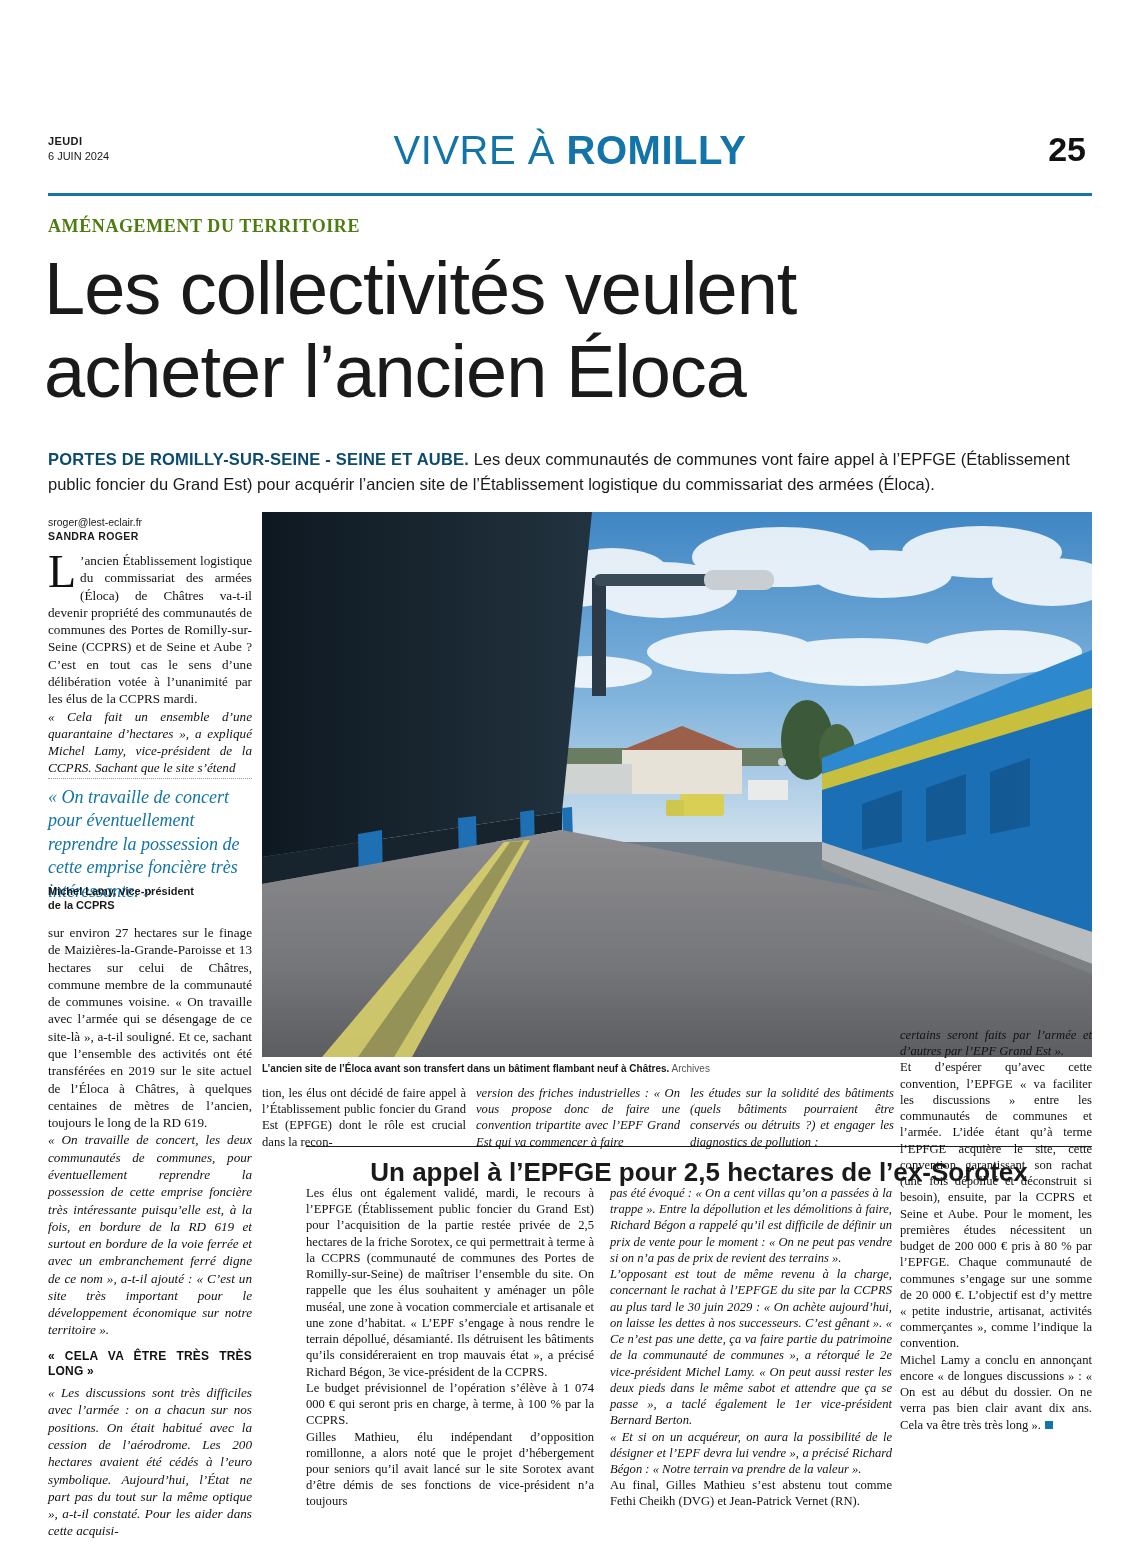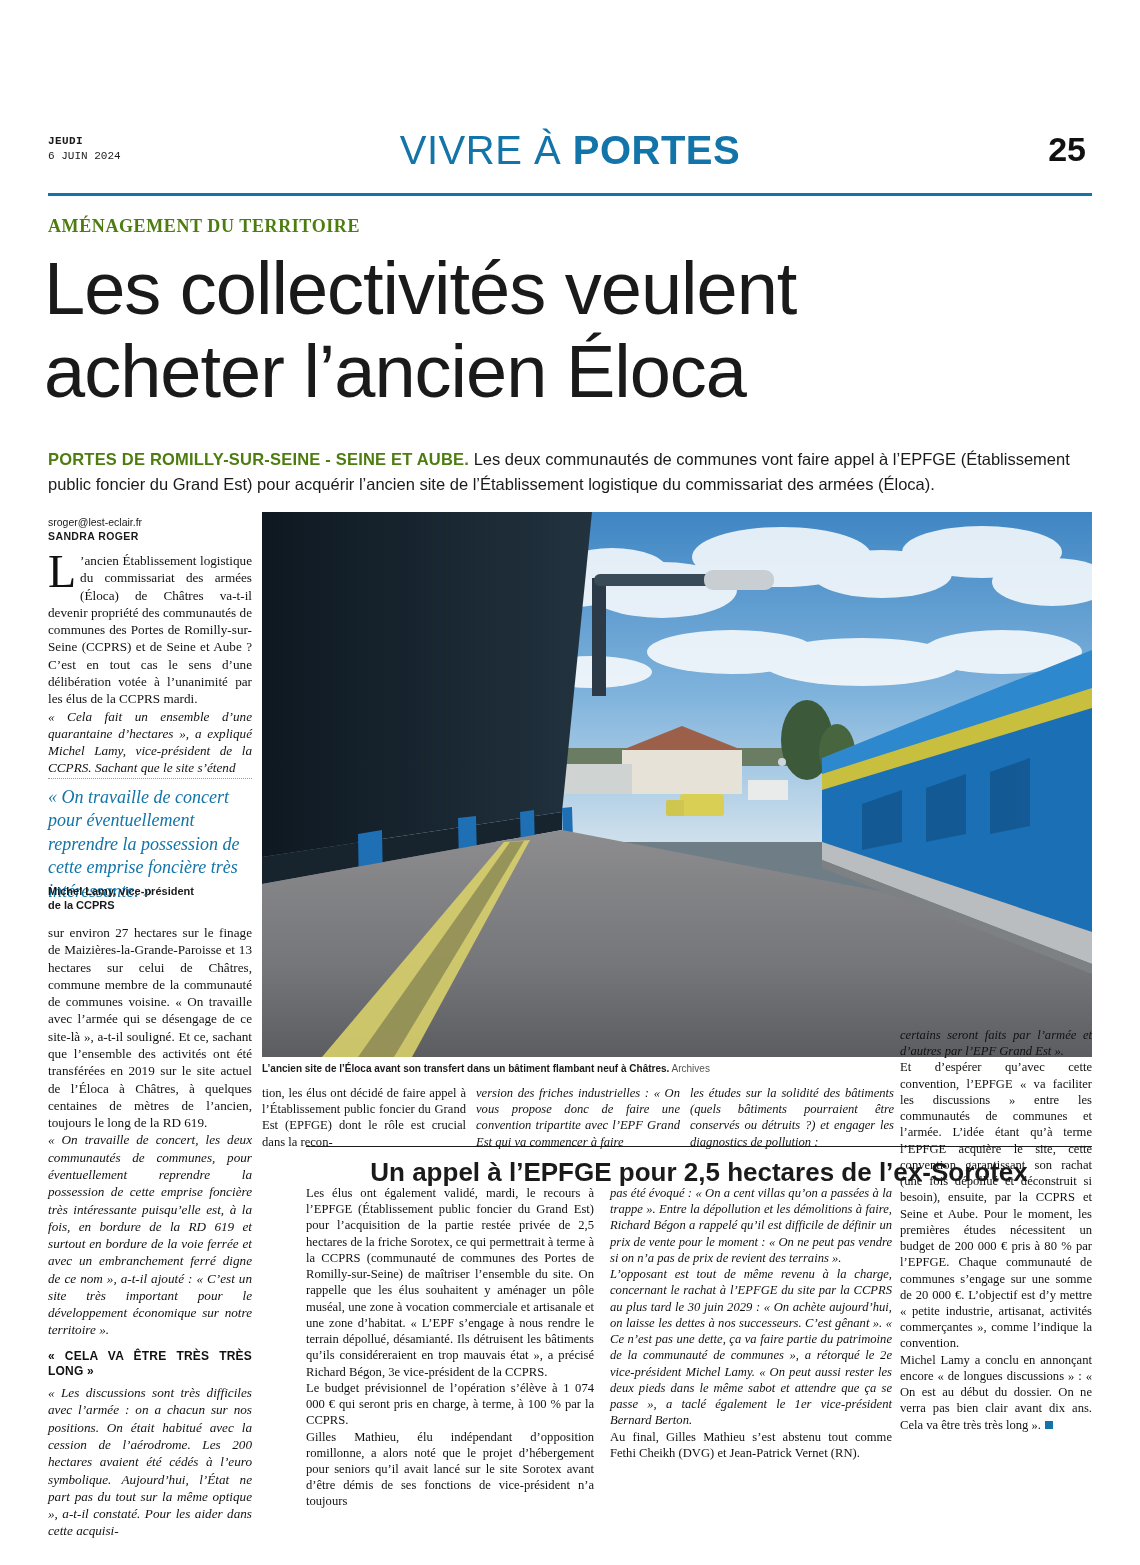--- a/index.html
+++ b/index.html
@@ -25,21 +25,21 @@
   .masthead {
     position: absolute;
     left: 48px;
     top: 132px;
     width: 1044px;
     height: 58px;
   }
   .date-block {
     position: absolute;
     left: 0; top: 2px;
-    font-family: Liberation Mono, monospace;
+    font-family: Liberation Sans, sans-serif;
     line-height: 1.35;
   }
   .date-day {
     font-size: 11px;
     font-weight: 700;
     letter-spacing: 0.4px;
     color: #1a1a1a;
   }
   .date-full {
     font-size: 11px;
@@ -101,21 +101,21 @@
     position: absolute;
     left: 48px;
     top: 447px;
     width: 1044px;
     font-family: "Liberation Sans", sans-serif;
     font-size: 16.5px;
     line-height: 1.52;
     color: #1a1a1a;
   }
   .standfirst b {
-    color: #4d7c0f;
+    color: #0c4a6e;
     font-weight: 700;
     letter-spacing: 0.2px;
   }
   .byline-mail {
     position: absolute;
     left: 48px;
     top: 516px;
     font-family: "Liberation Sans", sans-serif;
     font-size: 10.5px;
     color: #1a1a1a;
@@ -261,21 +261,21 @@
 <body>
 
 <div class="page">
 
   <div class="masthead">
     <div class="date-block">
       <div class="date-day">JEUDI</div>
       <div class="date-full">6 JUIN 2024</div>
     </div>
     <div class="section-title">
-      <span class="light">VIVRE À </span><span class="bold">PORTES</span>
+      <span class="light">VIVRE À </span><span class="bold">ROMILLY</span>
     </div>
     <div class="page-number">25</div>
   </div>
   <div class="rule-main"></div>
 
   <div class="kicker">AMÉNAGEMENT DU TERRITOIRE</div>
   <div class="headline">
     <div>Les collectivités veulent</div>
     <div>acheter l’ancien Éloca</div>
   </div>
@@ -413,16 +413,17 @@
   <div class="sub-article-title">Un appel à l’EPFGE pour 2,5 hectares de l’ex-Sorotex</div>
 
   <div class="botcol" style="left:306px; top:1185px; width:288px;">
     <p><span>Les élus ont également validé, mardi, le recours à l’EPFGE (Établissement public foncier du Grand Est) pour l’acquisition de la partie restée privée de 2,5 hectares de la friche Sorotex, ce qui permettrait à terme à la CCPRS (communauté de communes des Portes de Romilly-sur-Seine) de maîtriser l’ensemble du site. On rappelle que les élus souhaitent y aménager un pôle muséal, une zone à vocation commerciale et artisanale et une zone d’habitat. « L’EPF s’engage à nous rendre le terrain dépollué, désamianté. Ils détruisent les bâtiments qu’ils considéreraient en trop mauvais état », a précisé Richard Bégon, 3e vice-président de la CCPRS.</span></p>
     <p>Le budget prévisionnel de l’opération s’élève à 1 074 000 € qui seront pris en charge, à terme, à 100 % par la CCPRS.</p>
     <p>Gilles Mathieu, élu indépendant d’opposition romillonne, a alors noté que le projet d’hébergement pour seniors qu’il avait lancé sur le site Sorotex avant d’être démis de ses fonctions de vice-président n’a toujours</p>
   </div>
   <div class="botcol" style="left:610px; top:1185px; width:282px;">
     <p><i>pas été évoqué : « On a cent villas qu’on a passées à la trappe ». Entre la dépollution et les démolitions à faire, Richard Bégon a rappelé qu’il est difficile de définir un prix de vente pour le moment : « On ne peut pas vendre si on n’a pas de prix de revient des terrains ».</i></p>
     <p><i>L’opposant est tout de même revenu à la charge, concernant le rachat à l’EPFGE du site par la CCPRS au plus tard le 30 juin 2029 : « On achète aujourd’hui, on laisse les dettes à nos successeurs. C’est gênant ». « Ce n’est pas une dette, ça va faire partie du patrimoine de la communauté de communes », a rétorqué le 2e vice-président Michel Lamy. « On peut aussi rester les deux pieds dans le même sabot et attendre que ça se passe », a taclé également le 1er vice-président Bernard Berton.</i></p>
+    <p><i>« Et si on un acquéreur, on aura la possibilité de le désigner et l’EPF devra lui vendre », a précisé Richard Bégon : « Notre terrain va prendre de la valeur ».</i></p>
     <p>Au final, Gilles Mathieu s’est abstenu tout comme Fethi Cheikh (DVG) et Jean-Patrick Vernet (RN).</p>
   </div>
 
 </div>
 
 </body></html>

